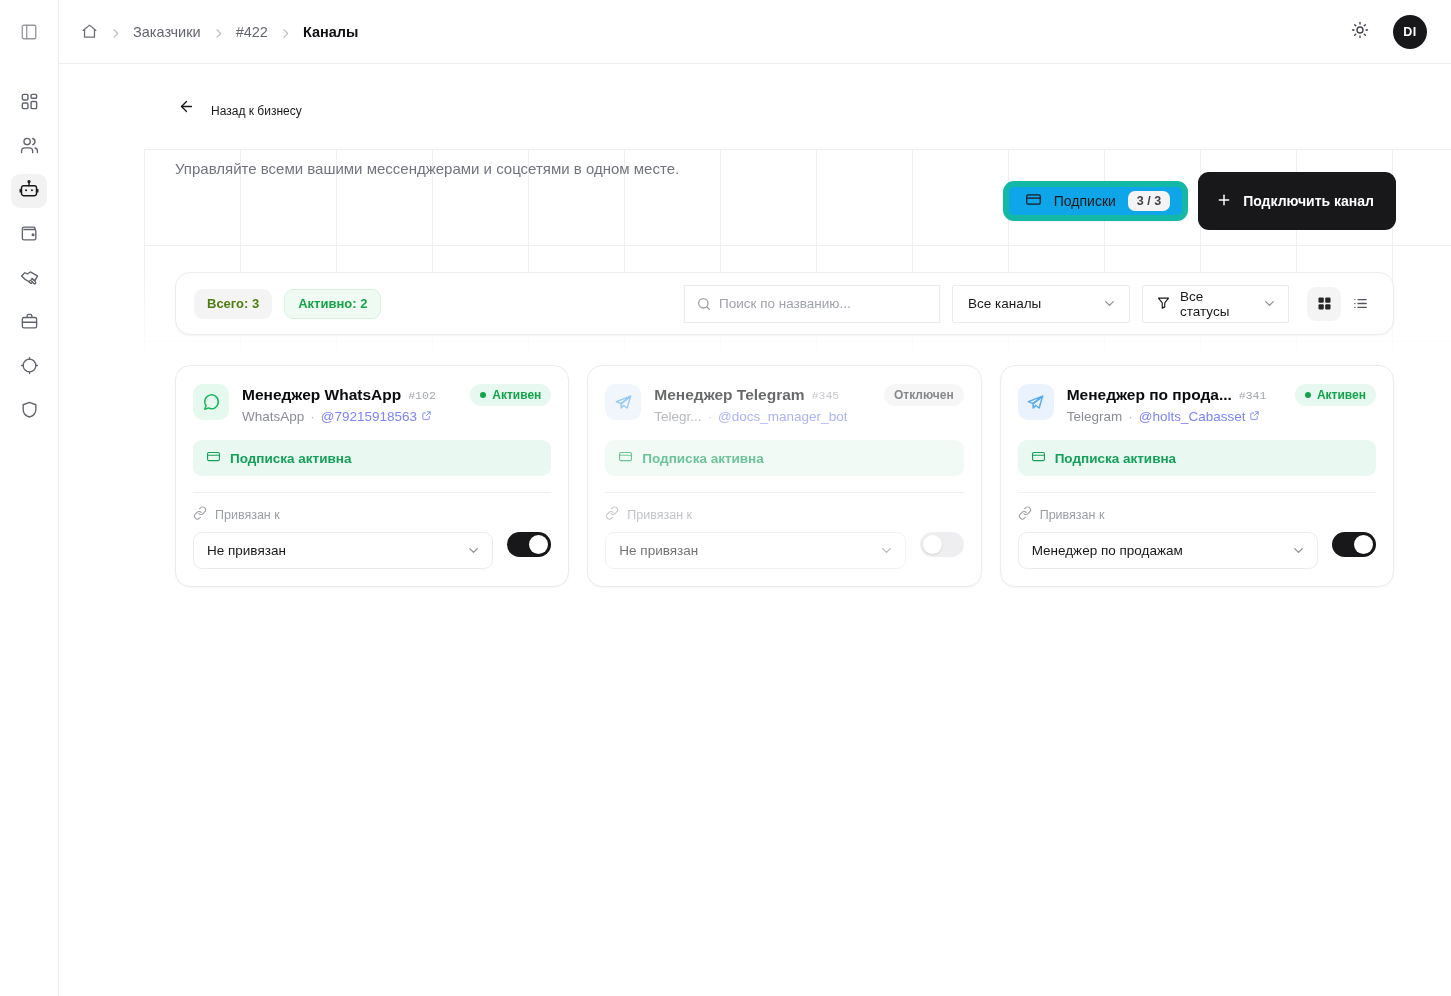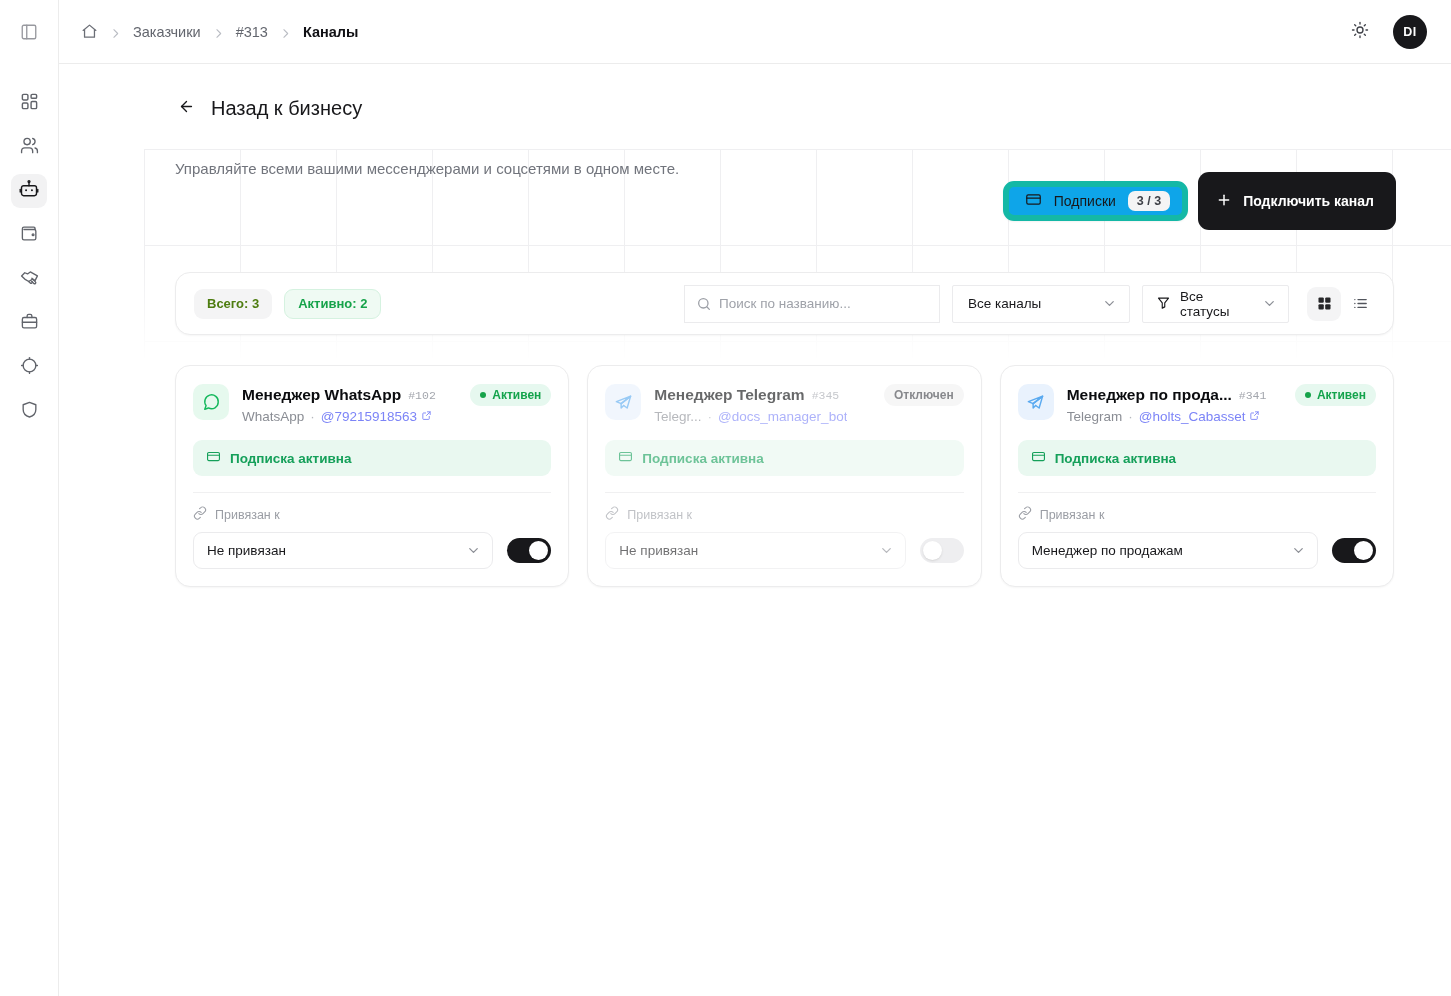--- a/index.html
+++ b/index.html
@@ -80,23 +80,23 @@
     background-position: 0 0;
     -webkit-mask-image: linear-gradient(to bottom, rgba(0,0,0,1) 0%, rgba(0,0,0,1) 55%, rgba(0,0,0,0) 100%);
     mask-image: linear-gradient(to bottom, rgba(0,0,0,1) 0%, rgba(0,0,0,1) 55%, rgba(0,0,0,0) 100%);
     pointer-events: none;
   }
 
   .page { position: relative; z-index: 2; padding: 0 57px 0 57px; }
 
   .back-row { height: 88px; display: flex; align-items: center; padding-left: 60px; }
   .back-btn {
-    display: inline-flex; align-items: flex-start; gap: 16px;
+    display: inline-flex; align-items: flex-end; gap: 16px;
     background: transparent; border: 0; cursor: pointer;
-    font-size: 20px; color: #18181b; font-family: inherit; padding: 4px 2px;
+    font-size: 12px; color: #18181b; font-family: inherit; padding: 4px 2px;
   }
 
   .head-row { display: flex; align-items: flex-start; padding: 0 0 0 59px; }
   .head-text { flex: 1 1 auto; }
   .page-title {
     margin: 0; font-size: 35px; line-height: 1.12; font-weight: 700;
     letter-spacing: -0.9px; color: #08090b;
   }
   .page-sub { margin: 8px 0 0; font-size: 15px; color: #71747c; }
 
@@ -213,21 +213,21 @@
     margin-top: 16px; height: 36px; border-radius: 9px;
     background: #e9f8f0; color: #15a05a;
     display: flex; align-items: center; gap: 9px;
     padding: 0 13px; font-size: 13.5px; font-weight: 700;
   }
 
   .divider { margin-top: 16px; border-top: 1px solid #f0f0f1; }
 
   .bind-row { padding-top: 13px; }
   .bind-label { display: flex; align-items: center; gap: 8px; font-size: 12.5px; color: #9a9da4; }
-  .bind-controls { margin-top: 9px; display: flex; align-items: center; gap: 14px; }
+  .bind-controls { margin-top: 9px; display: flex; align-items: flex-start; gap: 14px; }
   .bind-select {
     flex: 1 1 auto; min-width: 0; height: 37px;
     border: 1px solid #ebebed; border-radius: 9px; background: #fff;
     display: flex; align-items: center; justify-content: space-between;
     padding: 0 11px 0 13px; font-size: 13.5px; color: #18181b; cursor: pointer;
     font-family: inherit;
   }
   .bind-select span:first-child { white-space: nowrap; overflow: hidden; text-overflow: ellipsis; }
 
   .switch {
@@ -352,21 +352,21 @@
           <svg width="13" height="13" viewBox="0 0 24 24" fill="none" stroke="currentColor" stroke-width="2" stroke-linecap="round" stroke-linejoin="round">
               <path d="M9 5l7 7-7 7"></path>
             </svg>
         </span>
         <a class="crumb-link">Заказчики</a>
         <span class="crumb-sep">
           <svg width="13" height="13" viewBox="0 0 24 24" fill="none" stroke="currentColor" stroke-width="2" stroke-linecap="round" stroke-linejoin="round">
               <path d="M9 5l7 7-7 7"></path>
             </svg>
         </span>
-        <a class="crumb-link">#313</a>
+        <a class="crumb-link">#422</a>
         <span class="crumb-sep">
           <svg width="13" height="13" viewBox="0 0 24 24" fill="none" stroke="currentColor" stroke-width="2" stroke-linecap="round" stroke-linejoin="round">
               <path d="M9 5l7 7-7 7"></path>
             </svg>
         </span>
         <span class="crumb-current">Каналы</span>
       </nav>
 
       <div class="topbar-spacer"></div>
 

